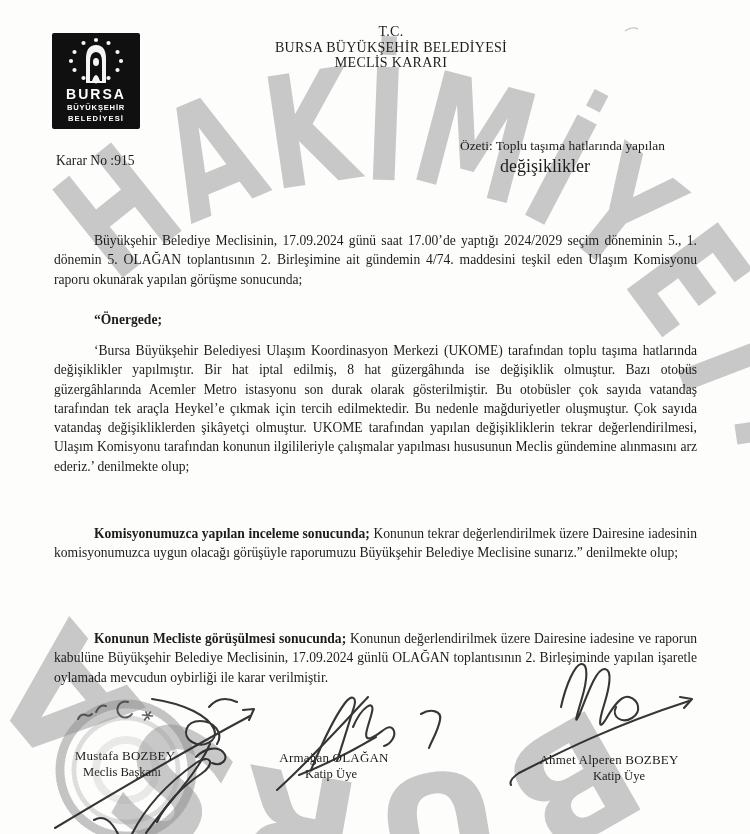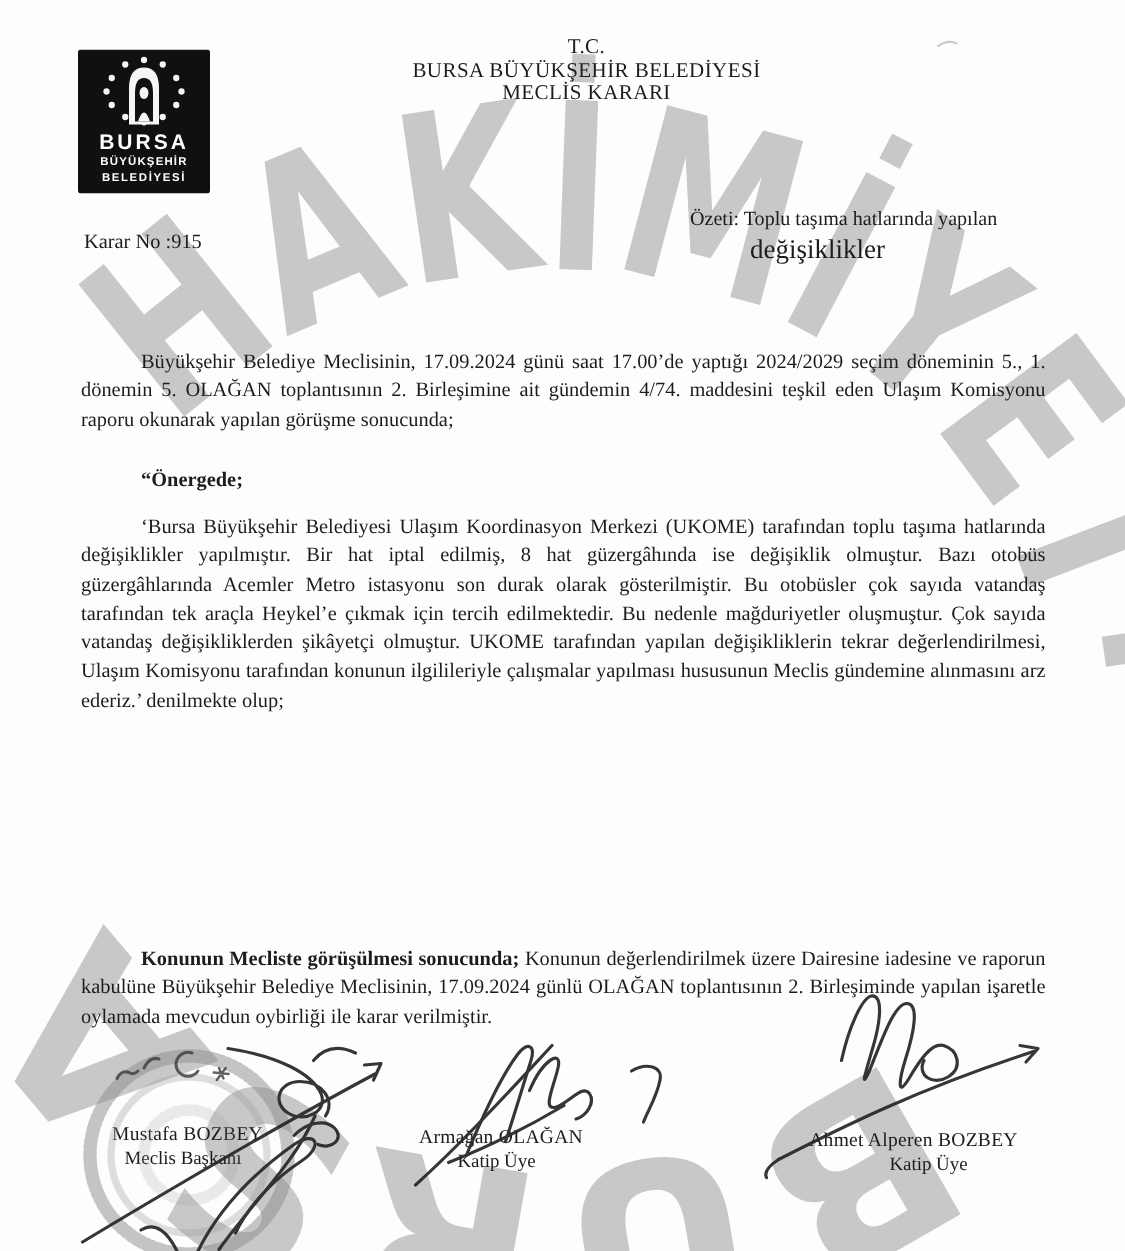--- a/index.html
+++ b/index.html
@@ -81,20 +81,21 @@
     <div>MECLİS KARARI</div>
   </div>
 
   <div class="abs karar-no">Karar No :915</div>
   <div class="abs ozet1">Özeti: Toplu taşıma hatlarında yapılan</div>
   <div class="abs ozet2">değişiklikler</div>
 
   <div class="abs par indent" style="top:231px;">Büyükşehir Belediye Meclisinin, 17.09.2024 günü saat 17.00’de yaptığı 2024/2029 seçim döneminin 5., 1. dönemin 5. OLAĞAN toplantısının 2. Birleşimine ait gündemin 4/74. maddesini teşkil eden Ulaşım Komisyonu raporu okunarak yapılan görüşme sonucunda;</div>
   <div class="abs par indent bold" style="top:310px;">“Önergede;</div>
   <div class="abs par indent" style="top:341px;">‘Bursa Büyükşehir Belediyesi Ulaşım Koordinasyon Merkezi (UKOME) tarafından toplu taşıma hatlarında değişiklikler yapılmıştır. Bir hat iptal edilmiş, 8 hat güzergâhında ise değişiklik olmuştur. Bazı otobüs güzergâhlarında Acemler Metro istasyonu son durak olarak gösterilmiştir. Bu otobüsler çok sayıda vatandaş tarafından tek araçla Heykel’e çıkmak için tercih edilmektedir. Bu nedenle mağduriyetler oluşmuştur. Çok sayıda vatandaş değişikliklerden şikâyetçi olmuştur. UKOME tarafından yapılan değişikliklerin tekrar değerlendirilmesi, Ulaşım Komisyonu tarafından konunun ilgilileriyle çalışmalar yapılması hususunun Meclis gündemine alınmasını arz ederiz.’ denilmekte olup;</div>
+  <div class="abs par indent" style="top:524px;"><span class="bold">Komisyonumuzca yapılan inceleme sonucunda;</span><span> Konunun tekrar değerlendirilmek üzere Dairesine iadesinin komisyonumuzca uygun olacağı görüşüyle raporumuzu Büyükşehir Belediye Meclisine sunarız.” denilmekte olup;</span></div>
   <div class="abs par indent" style="top:629px;"><span class="bold">Konunun Mecliste görüşülmesi sonucunda;</span><span> Konunun değerlendirilmek üzere Dairesine iadesine ve raporun kabulüne Büyükşehir Belediye Meclisinin, 17.09.2024 günlü OLAĞAN toplantısının 2. Birleşiminde yapılan işaretle oylamada mevcudun oybirliği ile karar verilmiştir.</span></div>
 
   <div class="abs sig-name" style="left:55px;top:748px;width:140px;">Mustafa BOZBEY</div>
   <div class="abs sig-title" style="left:52px;top:765px;width:140px;">Meclis Başkanı</div>
 
   <div class="abs sig-name" style="left:268px;top:750px;width:132px;">Armağan OLAĞAN</div>
   <div class="abs sig-title" style="left:270px;top:767px;width:122px;">Katip Üye</div>
 
   <div class="abs sig-name" style="left:520px;top:752px;width:178px;">Ahmet Alperen BOZBEY</div>
   <div class="abs sig-title" style="left:558px;top:769px;width:122px;">Katip Üye</div>

